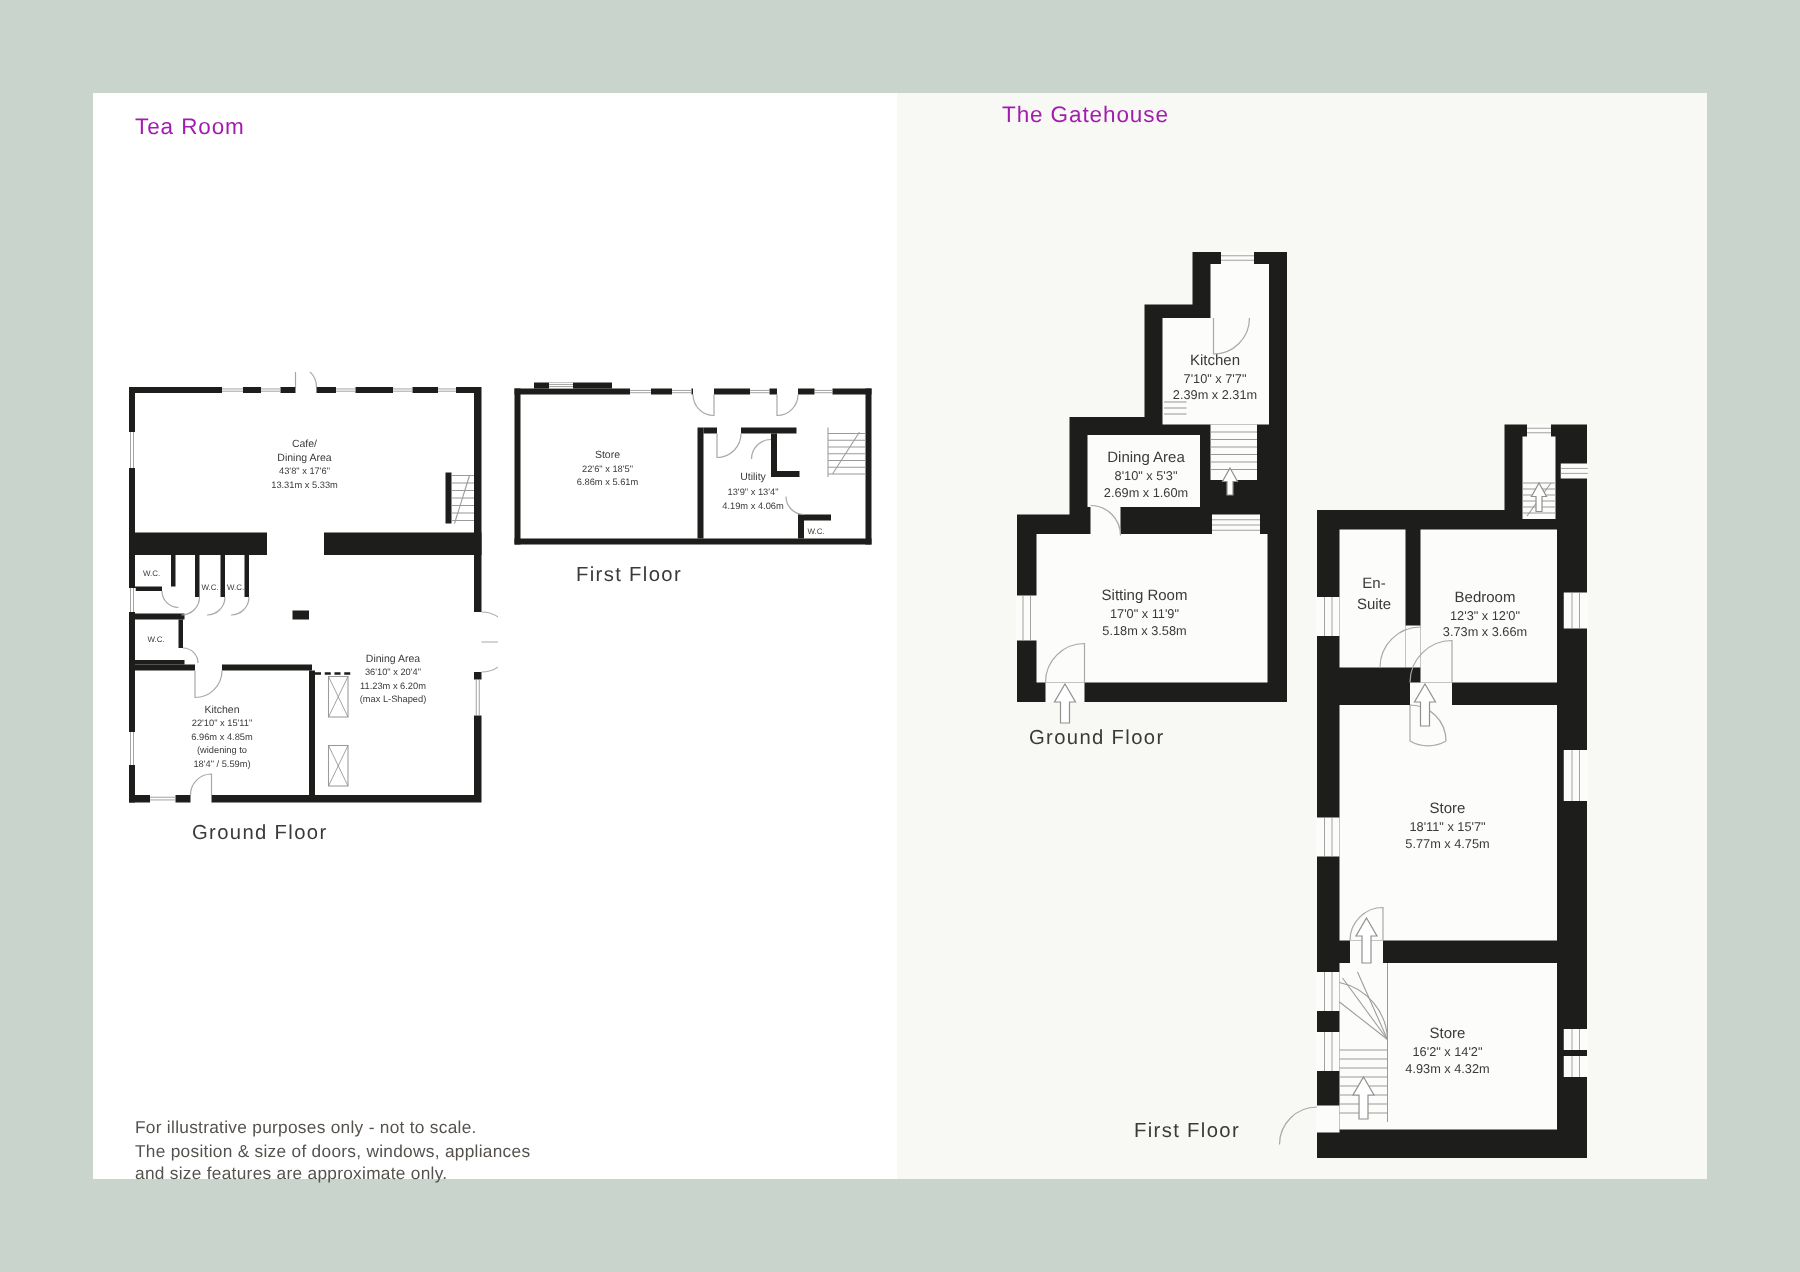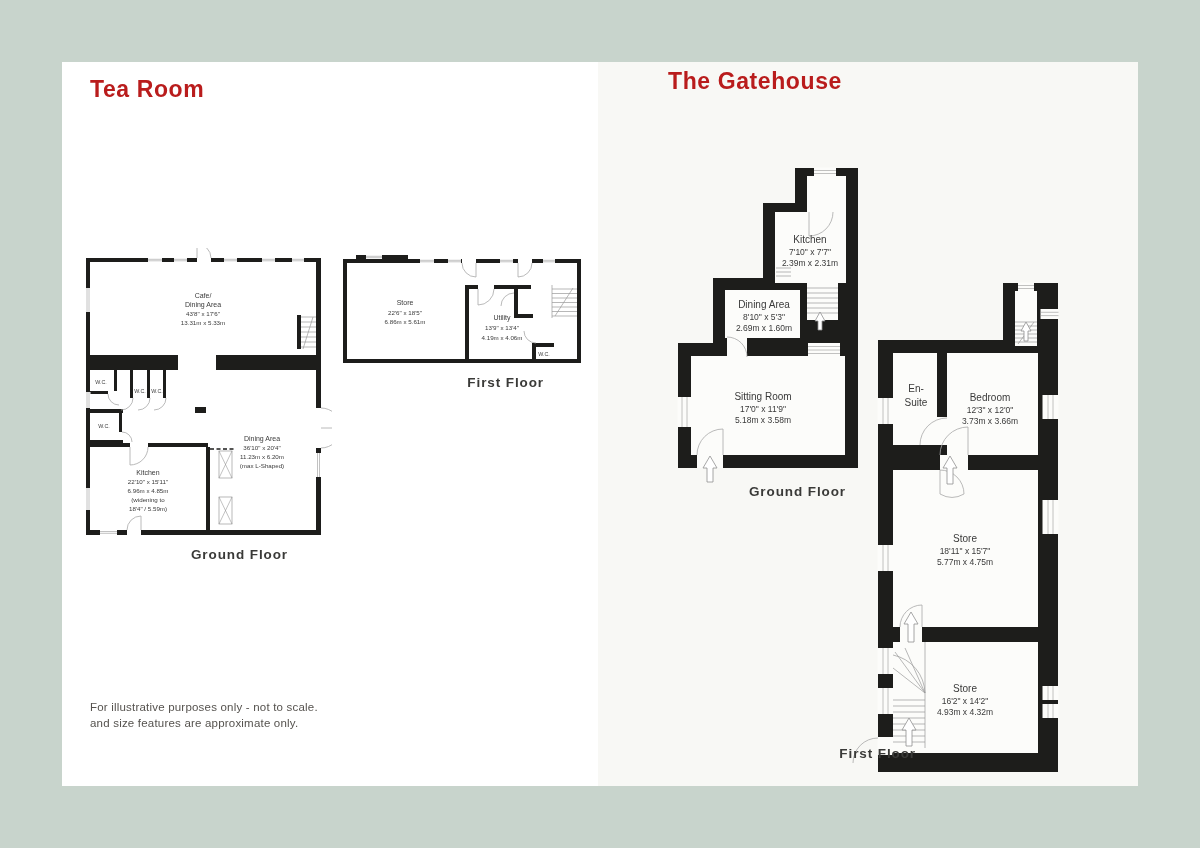--- a/index.html
+++ b/index.html
@@ -5,29 +5,29 @@
   html,body{margin:0;padding:0;}
   body{
     width:1200px;height:848px;position:relative;overflow:hidden;
     font-family:"Liberation Sans", sans-serif;
     background:#c8d4cc;
   }
   .panel{position:absolute;top:62px;height:724px;}
   #left-panel{left:62px;width:536px;background:#ffffff;}
   #right-panel{left:598px;width:540px;background:#f8f8f5;}
   .title{
-    position:absolute;font-size:23px;font-weight:700;color:#b91c1c;
+    position:absolute;font-size:15px;font-weight:400;color:#a21caf;
     letter-spacing:0.6px;white-space:nowrap;
   }
   .floor-label{
-    position:absolute;width:160px;text-align:right;font-size:13.5px;
-    font-weight:700;color:#3a3a38;letter-spacing:0.9px;white-space:nowrap;
+    position:absolute;width:160px;text-align:left;font-size:13.5px;
+    font-weight:400;color:#3a3a38;letter-spacing:0.9px;white-space:nowrap;
   }
   .disclaimer{
-    position:absolute;left:90px;top:700px;font-size:11.5px;color:#55524e;
+    position:absolute;left:90px;top:745px;font-size:11.5px;color:#55524e;
     line-height:15.5px;letter-spacing:0.2px;
   }
   svg{position:absolute;}
   .wall{fill:var(--wall,#1d1d1b);}
   .room{fill:#fcfcfa;}
   .roomw{fill:#ffffff;}
   .wingap{fill:#ffffff;}
   .winline{stroke:#8f8f8f;stroke-width:0.55;}
   .arc{stroke:#a8a8a8;stroke-width:0.8;fill:none;}
   .stair{stroke:#9a9a9a;stroke-width:0.7;fill:none;}
@@ -442,14 +442,15 @@
   </g>
 </svg>
 
 <div class="floor-label" style="left:128px;top:547px;">Ground Floor</div>
 <div class="floor-label" style="left:384px;top:375px;">First Floor</div>
 <div class="floor-label" style="left:686px;top:484px;">Ground Floor</div>
 <div class="floor-label" style="left:756px;top:746px;">First Floor</div>
 
 <div class="disclaimer">
   <div>For illustrative purposes only - not to scale.</div>
+  <div>The position &amp; size of doors, windows, appliances</div>
   <div>and size features are approximate only.</div>
 </div>
 
 </body></html>

